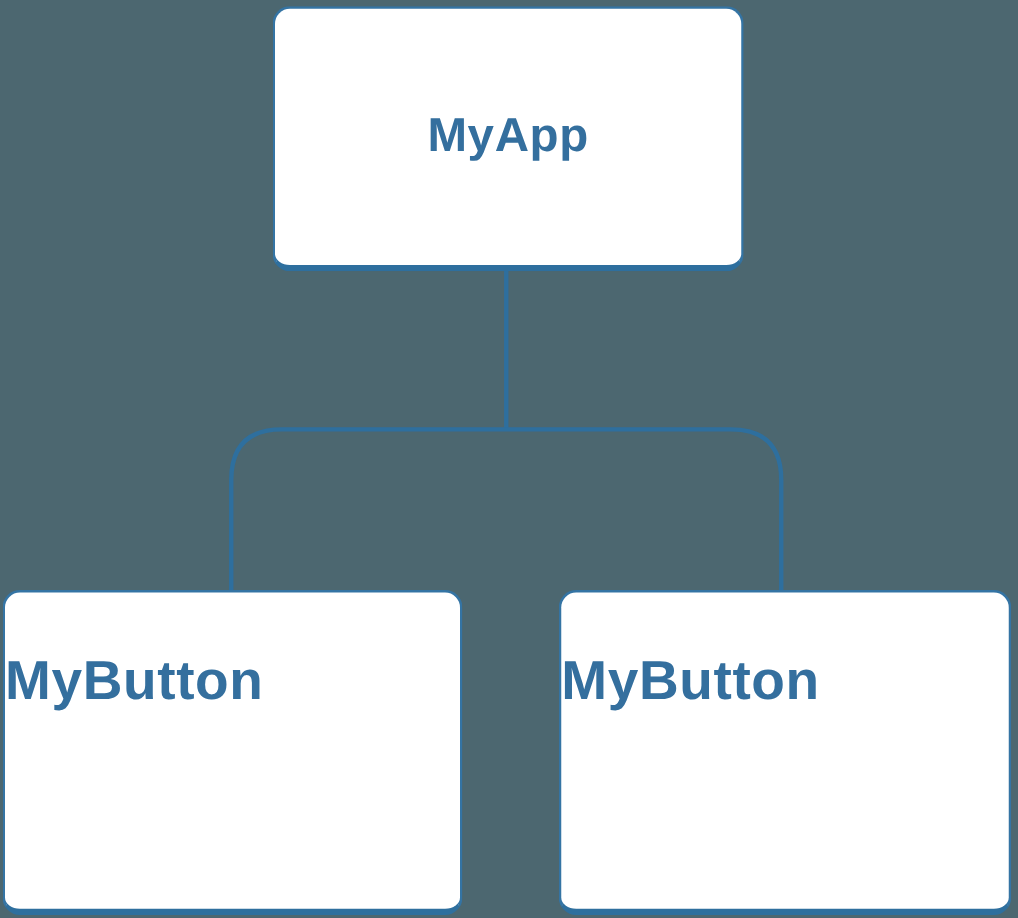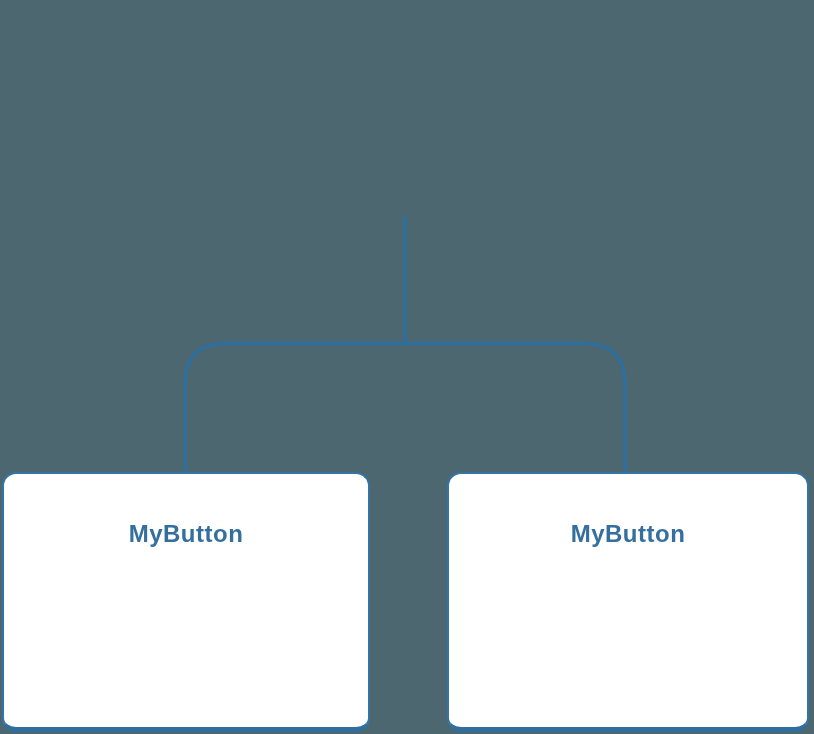--- a/index.html
+++ b/index.html
@@ -60,37 +60,40 @@
     letter-spacing:0.5px;
   }
   .card-button{
     width:368px; height:260px;
   }
   .card-button-left{ left:2px; top:472px; }
   .card-button-right{ left:447px; top:472px; width:362px; }
   .button-title{
     position:absolute;
     top:46px; left:0; right:0;
-    text-align:center;
+    text-align:left;
     color:var(--title);
     font-weight:700;
-    font-size:24px;
+    font-size:44px;
     letter-spacing:0.5px;
   }
 </style>
 </head>
 <body>
 
 <div class="canvas">
 
   <svg class="connectors" viewBox="0 0 814 734" xmlns="http://www.w3.org/2000/svg" aria-hidden="true">
     <path d="M 405 215 L 405 343.5"></path>
     <path d="M 185 472 L 185 384 Q 185 343.5 225.5 343.5 L 584.5 343.5 Q 625 343.5 625 384 L 625 472"></path>
   </svg>
 
+  <div class="card card-app">
+    <div class="card-title">MyApp</div>
+  </div>
 
   <div class="card card-button card-button-left">
     <div class="button-title">MyButton</div>
 
   </div>
 
   <div class="card card-button card-button-right">
     <div class="button-title">MyButton</div>
 
   </div>

